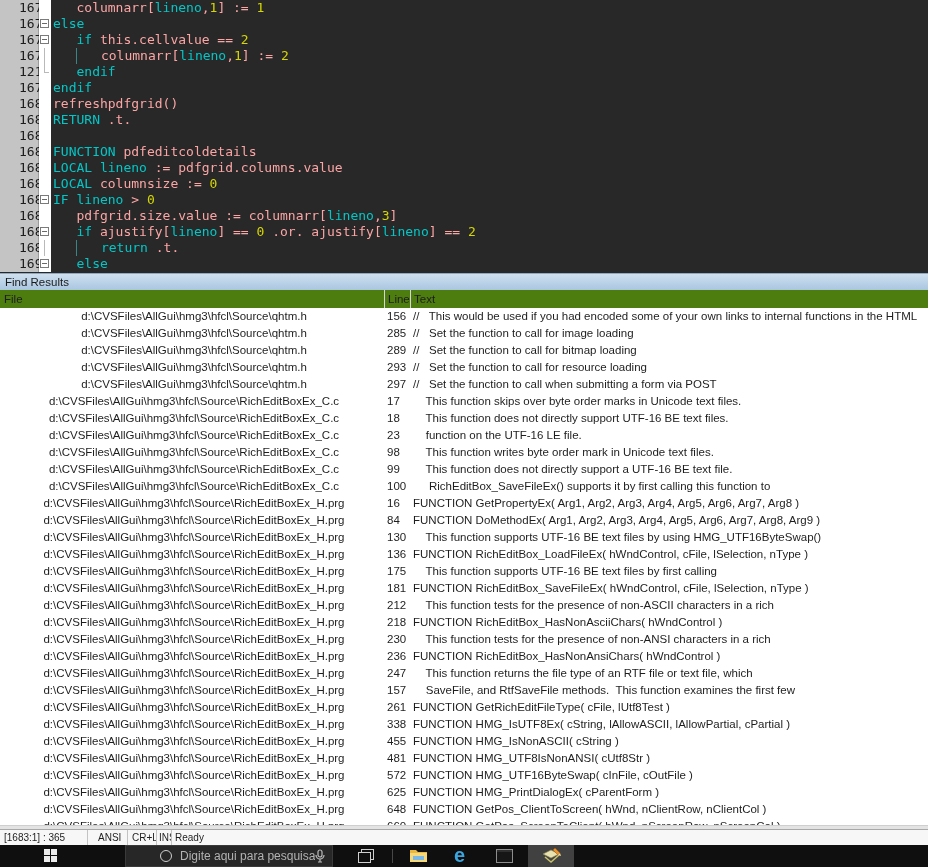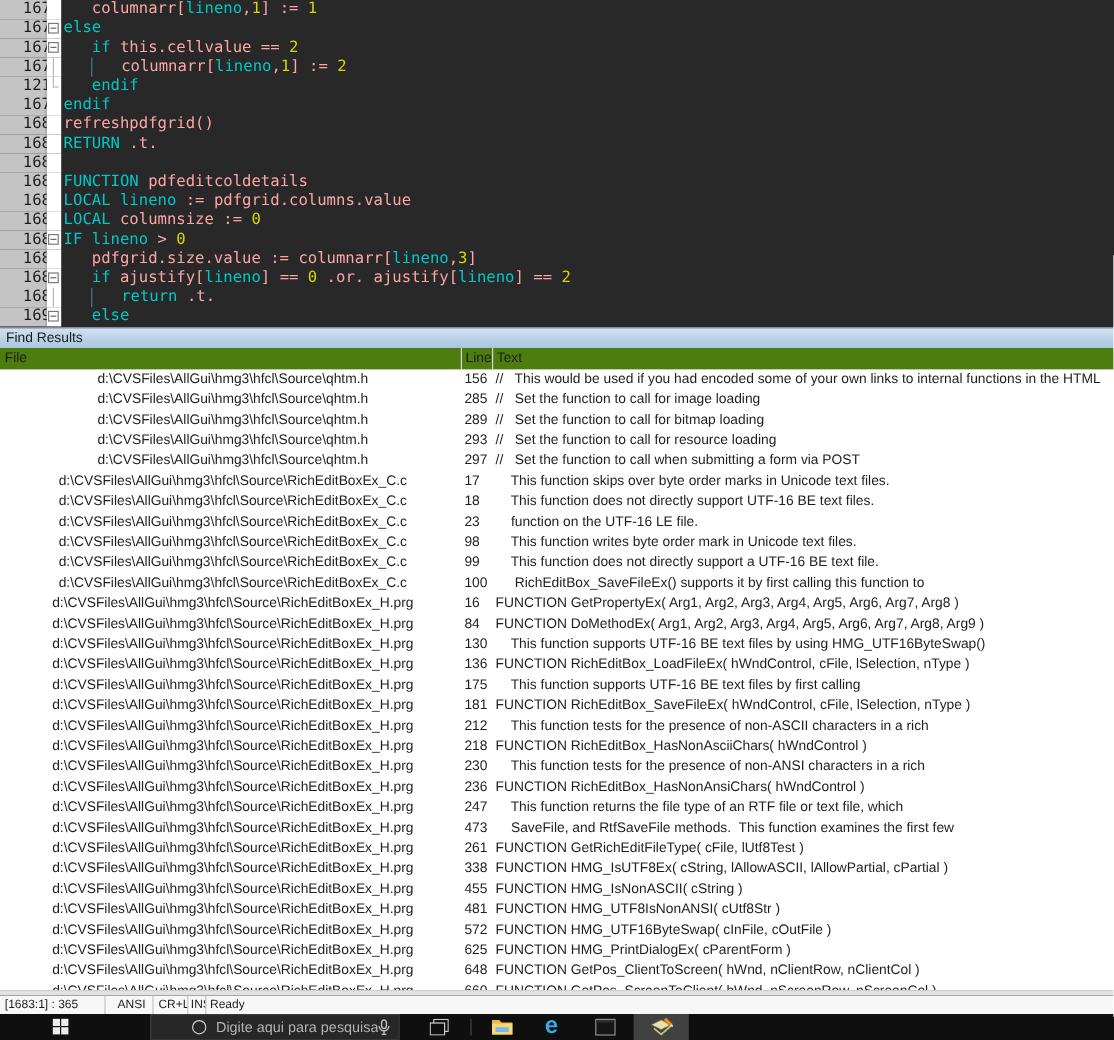--- a/index.html
+++ b/index.html
@@ -116,21 +116,21 @@
       <div class="fr-row"><span class="c-file">d:\CVSFiles\AllGui\hmg3\hfcl\Source\RichEditBoxEx_H.prg</span><span class="c-line">84</span><span class="c-text">FUNCTION DoMethodEx( Arg1, Arg2, Arg3, Arg4, Arg5, Arg6, Arg7, Arg8, Arg9 )</span></div>
       <div class="fr-row"><span class="c-file">d:\CVSFiles\AllGui\hmg3\hfcl\Source\RichEditBoxEx_H.prg</span><span class="c-line">130</span><span class="c-text">    This function supports UTF-16 BE text files by using HMG_UTF16ByteSwap()</span></div>
       <div class="fr-row"><span class="c-file">d:\CVSFiles\AllGui\hmg3\hfcl\Source\RichEditBoxEx_H.prg</span><span class="c-line">136</span><span class="c-text">FUNCTION RichEditBox_LoadFileEx( hWndControl, cFile, lSelection, nType )</span></div>
       <div class="fr-row"><span class="c-file">d:\CVSFiles\AllGui\hmg3\hfcl\Source\RichEditBoxEx_H.prg</span><span class="c-line">175</span><span class="c-text">    This function supports UTF-16 BE text files by first calling</span></div>
       <div class="fr-row"><span class="c-file">d:\CVSFiles\AllGui\hmg3\hfcl\Source\RichEditBoxEx_H.prg</span><span class="c-line">181</span><span class="c-text">FUNCTION RichEditBox_SaveFileEx( hWndControl, cFile, lSelection, nType )</span></div>
       <div class="fr-row"><span class="c-file">d:\CVSFiles\AllGui\hmg3\hfcl\Source\RichEditBoxEx_H.prg</span><span class="c-line">212</span><span class="c-text">    This function tests for the presence of non-ASCII characters in a rich</span></div>
       <div class="fr-row"><span class="c-file">d:\CVSFiles\AllGui\hmg3\hfcl\Source\RichEditBoxEx_H.prg</span><span class="c-line">218</span><span class="c-text">FUNCTION RichEditBox_HasNonAsciiChars( hWndControl )</span></div>
       <div class="fr-row"><span class="c-file">d:\CVSFiles\AllGui\hmg3\hfcl\Source\RichEditBoxEx_H.prg</span><span class="c-line">230</span><span class="c-text">    This function tests for the presence of non-ANSI characters in a rich</span></div>
       <div class="fr-row"><span class="c-file">d:\CVSFiles\AllGui\hmg3\hfcl\Source\RichEditBoxEx_H.prg</span><span class="c-line">236</span><span class="c-text">FUNCTION RichEditBox_HasNonAnsiChars( hWndControl )</span></div>
       <div class="fr-row"><span class="c-file">d:\CVSFiles\AllGui\hmg3\hfcl\Source\RichEditBoxEx_H.prg</span><span class="c-line">247</span><span class="c-text">    This function returns the file type of an RTF file or text file, which</span></div>
-      <div class="fr-row"><span class="c-file">d:\CVSFiles\AllGui\hmg3\hfcl\Source\RichEditBoxEx_H.prg</span><span class="c-line">473</span><span class="c-text">    SaveFile, and RtfSaveFile methods.  This function examines the first few</span></div>
+      <div class="fr-row"><span class="c-file">d:\CVSFiles\AllGui\hmg3\hfcl\Source\RichEditBoxEx_H.prg</span><span class="c-line">157</span><span class="c-text">    SaveFile, and RtfSaveFile methods.  This function examines the first few</span></div>
       <div class="fr-row"><span class="c-file">d:\CVSFiles\AllGui\hmg3\hfcl\Source\RichEditBoxEx_H.prg</span><span class="c-line">261</span><span class="c-text">FUNCTION GetRichEditFileType( cFile, lUtf8Test )</span></div>
       <div class="fr-row"><span class="c-file">d:\CVSFiles\AllGui\hmg3\hfcl\Source\RichEditBoxEx_H.prg</span><span class="c-line">338</span><span class="c-text">FUNCTION HMG_IsUTF8Ex( cString, lAllowASCII, lAllowPartial, cPartial )</span></div>
       <div class="fr-row"><span class="c-file">d:\CVSFiles\AllGui\hmg3\hfcl\Source\RichEditBoxEx_H.prg</span><span class="c-line">455</span><span class="c-text">FUNCTION HMG_IsNonASCII( cString )</span></div>
       <div class="fr-row"><span class="c-file">d:\CVSFiles\AllGui\hmg3\hfcl\Source\RichEditBoxEx_H.prg</span><span class="c-line">481</span><span class="c-text">FUNCTION HMG_UTF8IsNonANSI( cUtf8Str )</span></div>
       <div class="fr-row"><span class="c-file">d:\CVSFiles\AllGui\hmg3\hfcl\Source\RichEditBoxEx_H.prg</span><span class="c-line">572</span><span class="c-text">FUNCTION HMG_UTF16ByteSwap( cInFile, cOutFile )</span></div>
       <div class="fr-row"><span class="c-file">d:\CVSFiles\AllGui\hmg3\hfcl\Source\RichEditBoxEx_H.prg</span><span class="c-line">625</span><span class="c-text">FUNCTION HMG_PrintDialogEx( cParentForm )</span></div>
       <div class="fr-row"><span class="c-file">d:\CVSFiles\AllGui\hmg3\hfcl\Source\RichEditBoxEx_H.prg</span><span class="c-line">648</span><span class="c-text">FUNCTION GetPos_ClientToScreen( hWnd, nClientRow, nClientCol )</span></div>
       <div class="fr-row"><span class="c-file">d:\CVSFiles\AllGui\hmg3\hfcl\Source\RichEditBoxEx_H.prg</span><span class="c-line">660</span><span class="c-text">FUNCTION GetPos_ScreenToClient( hWnd, nScreenRow, nScreenCol )</span></div>
     </div>
 

